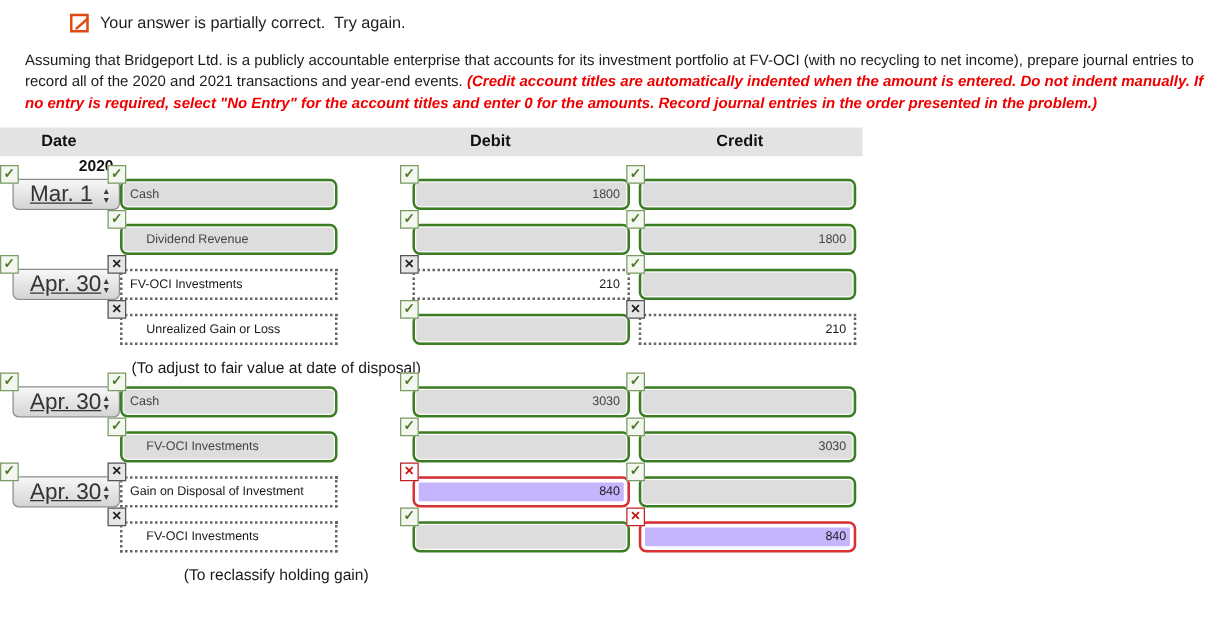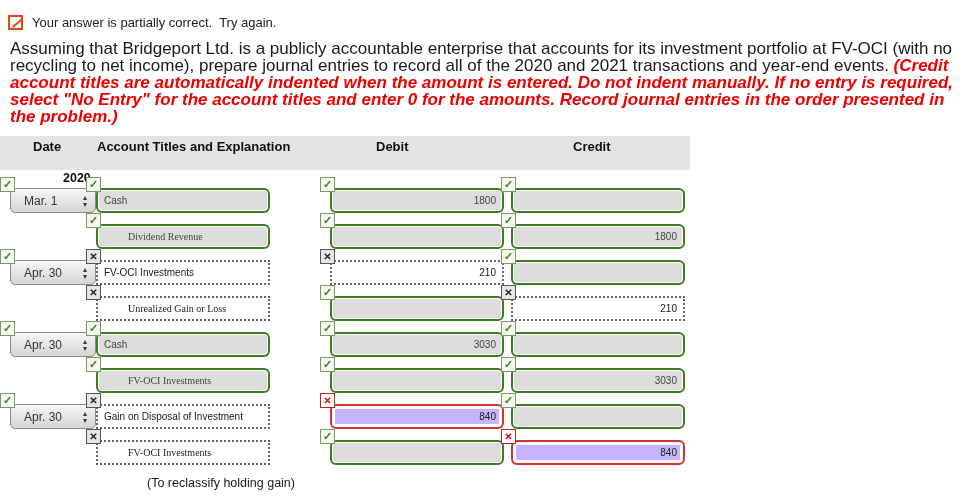--- a/index.html
+++ b/index.html
@@ -7,23 +7,24 @@
     margin: 0; padding: 0;
     width: 978px; height: 503px;
     background: #ffffff;
     font-family: "Liberation Sans", sans-serif;
     overflow: hidden;
   }
 
   
   .status-bar {
     display: flex;
-    align-items: flex-end;
+    align-items: flex-start;
     padding: 10px 0 0 8px;
     height: 30px;
+    margin-left: 48px;
   }
   .status-icon {
     width: 15px; height: 15px;
     border: 2px solid #e04a12;
     background: #ffffff;
     position: relative;
     flex: 0 0 auto;
     margin-top: 1px;
   }
   .status-icon::before {
@@ -38,39 +39,39 @@
   .status-text {
     margin-left: 9px;
     font-size: 13px;
     color: #222222;
     line-height: 15px;
     white-space: pre;
   }
 
   
   .prompt {
-    padding: 10px 6px 0 10px;
-    font-size: 17px;
+    padding: 10px 6px 0 20px;
+    font-size: 12px;
     line-height: 17px;
     color: #1a1a1a;
   }
   .prompt .emph {
     color: #ee0000;
     font-style: italic;
     font-weight: bold;
   }
 
   
   .journal {
     position: relative;
     margin-top: 11px;
   }
   .col-head {
     background: #e3e3e3;
-    height: 34px;
+    height: 23px;
     width: 690px;
     position: relative;
   }
   .col-head span {
     position: absolute;
     top: 3px;
     font-size: 13px;
     font-weight: bold;
     color: #111111;
   }
@@ -140,21 +141,21 @@
   .val {
     font-size: 10px;
     color: #444444;
     white-space: nowrap;
     overflow: hidden;
     width: 100%;
     padding: 0 6px;
   }
   .fld.bad .val, .fld.err .val { color: #1a1a1a; }
   .val.right { text-align: right; }
-  .val.indent { padding-left: 30px; font-family: Liberation Serif, serif; }
+  .val.indent { padding-left: 19px; }
 
   
   .badge {
     position: absolute;
     left: -10px;
     top: -11px;
     width: 15px; height: 15px;
     font-size: 11px;
     line-height: 13px;
     text-align: center;
@@ -185,23 +186,24 @@
   .sel {
     width: 100%; height: 100%;
     border: 1px solid #8a8a8a;
     border-radius: 5px;
     background: linear-gradient(#f7f7f7, #d4d4d4);
     display: flex;
     align-items: center;
     position: relative;
   }
   .sel .sel-label {
-    font-size: 12px;
+    font-size: 18px;
     color: #333333;
     padding-left: 13px;
+    text-decoration: underline;
   }
   .sel .stepper {
     position: absolute;
     right: 8px; top: 50%;
     transform: translateY(-50%);
     font-size: 8px;
     line-height: 7px;
     color: #3a3a3a;
     text-align: center;
   }
@@ -230,21 +232,20 @@
 </div>
 
 <div class="prompt">
   <span>Assuming that Bridgeport Ltd. is a publicly accountable enterprise that accounts for its investment portfolio at FV-OCI (with no recycling to net income), prepare journal entries to record all of the 2020 and 2021 transactions and year-end events. </span><span class="emph">(Credit account titles are automatically indented when the amount is entered. Do not indent manually. If no entry is required, select "No Entry" for the account titles and enter 0 for the amounts. Record journal entries in the order presented in the problem.)</span>
 </div>
 
 <div class="journal">
 
   <div class="col-head">
     <span class="h-date">Date</span>
-    <span class="h-account">Account Titles and Explanation</span>
     <span class="h-debit">Debit</span>
     <span class="h-credit">Credit</span>
   </div>
 
   <div class="year-row">
     <span>2020</span>
   </div>
 
   <div id="entries-host">
       <div class="entry">
@@ -337,20 +338,23 @@
               <div class="val right"></div>
             </div>
           </div>
           <div class="fld pos-credit bad">
             <div class="badge x-gray">✕</div>
             <div class="box">
               <div class="val right">210</div>
             </div>
           </div>
         </div>
+        <div class="explain">
+          <span>(To adjust to fair value at date of disposal)</span>
+        </div>
       </div>
       <div class="entry">
         <div class="line">
           <div class="fld pos-date ok">
             <div class="badge check">✓</div>
             <div class="sel">
               <span class="sel-label">Apr. 30</span>
               <span class="stepper">▴<br>▾</span>
             </div>
           </div>

